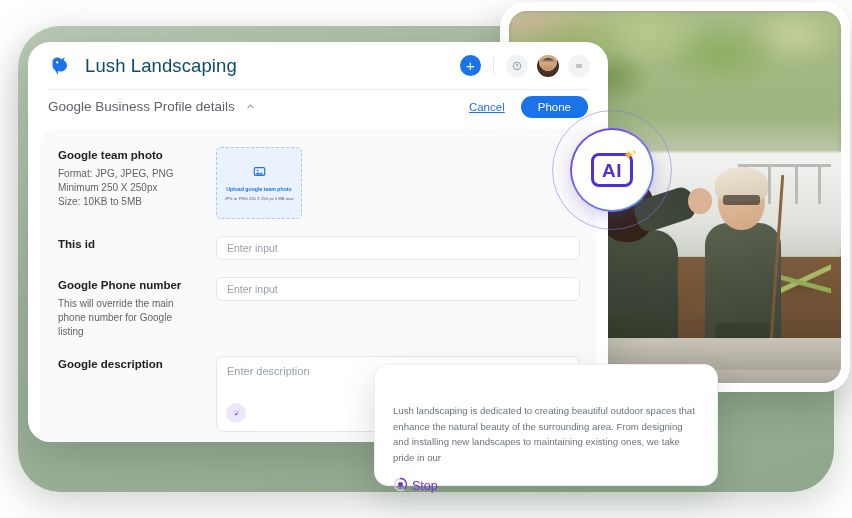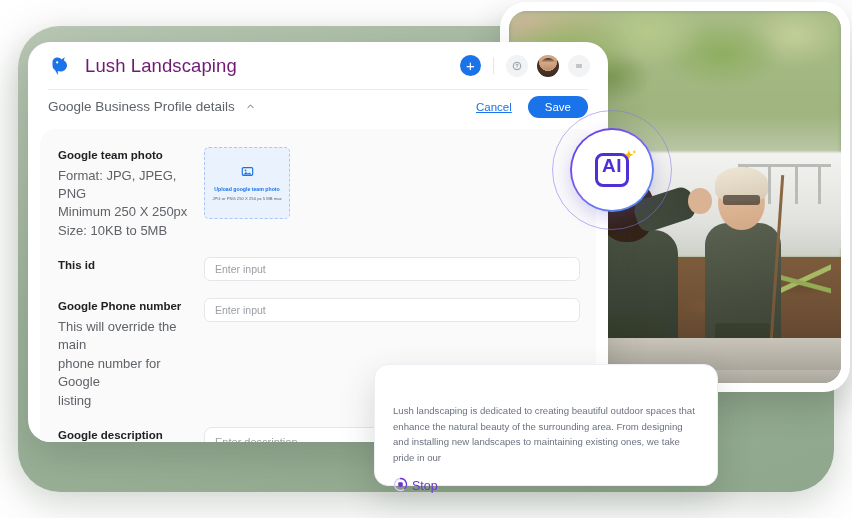--- a/index.html
+++ b/index.html
@@ -196,21 +196,21 @@
     overflow: hidden;
   }
   .app-header {
     height: 47px;
     display: flex; align-items: center;
     padding: 0 18px 0 20px;
   }
   .brand { display:flex; align-items:center; gap:11px; }
   .logo { width: 26px; height: 26px; display:block; }
   .app-title {
-    font-size: 18.5px; color: #701a75; letter-spacing: .1px; text-align: right;
+    font-size: 18.5px; color: #0c4a6e; letter-spacing: .1px; text-align: right;
   }
   .hdr-right { margin-left:auto; display:flex; align-items:center; gap:9px; }
   .plus-btn {
     width: 21px; height:21px; border-radius:50%;
     background:#1a73e8; color:#fff;
     display:flex; align-items:center; justify-content:center;
     font-size:15px; line-height:1; border:none; cursor:pointer;
     padding-bottom:1px;
   }
   .hdr-div { width:1px; height:17px; background:#e3e5e8; margin:0 3px; }
@@ -256,24 +256,24 @@
   }
 
   
   .form-panel {
     margin: 6px 12px 0 12px;
     background:#fafafa;
     border-radius: 16px 16px 0 0;
     padding: 18px 16px 18px 18px;
     height: 100%;
   }
-  .frow { display:flex; margin-bottom: 17px; }
+  .frow { display:flex; gap:12px; margin-bottom: 17px; }
   .fcol-label { width: 146px; flex: 0 0 146px; padding-top:1px; }
   .flabel { font-size:11.5px; font-weight:bold; color:#202124; line-height:1.35; }
-  .fhint { font-size:13px; color:#5f6368; line-height:1.42; margin-top:3px; white-space:pre-line; }
+  .fhint { font-size:10px; color:#5f6368; line-height:1.42; margin-top:3px; white-space:pre-line; }
   .fcol-field { flex: 1 1 auto; }
 
   .upload-box {
     width: 86px; height: 72px;
     border: 1px dashed #a8c7fa;
     border-radius: 5px;
     background:#eaf2fe;
     display:flex; flex-direction:column;
     align-items:center; justify-content:center;
     gap:4px; cursor:pointer;
@@ -330,24 +330,24 @@
     padding: 2.4px;
     box-shadow: 0 6px 18px rgba(80,60,200,.22);
   }
   .ai-badge-inner {
     width:100%; height:100%; border-radius:50%;
     background:#ffffff;
     display:flex; align-items:center; justify-content:center;
     position:relative;
   }
   .ai-rect {
-    width: 34px; height: 34px;
+    width: 42px; height: 34px;
     border: 3px solid #4f2fd6;
     border-radius: 8px;
-    display:flex; align-items:flex-start; justify-content:center;
+    display:flex; align-items:center; justify-content:center;
   }
   .ai-text {
     font-size: 19px; font-weight:bold; color:#4f2fd6;
     letter-spacing:.5px; line-height:1;
   }
   .ai-sparkle {
     position:absolute; right: 14px; top: 18px;
     color:#fbbc04;
   }
 
@@ -456,21 +456,21 @@
       <div class="subbar-title">
         <span>Google Business Profile details</span>
         <span class="chev-up">
           <svg width="9" height="9" viewBox="0 0 12 12" stroke="#5f6368" stroke-width="1.3" fill="none" stroke-linecap="round">
             <path d="M2.5 7.5L6 4l3.5 3.5"></path>
           </svg>
         </span>
       </div>
       <div class="subbar-actions">
         <button class="btn-cancel">Cancel</button>
-        <button class="btn-save">Save</button>
+        <button class="btn-save">Phone</button>
       </div>
     </div>
 
     <div class="form-panel">
 
       <div class="frow">
         <div class="fcol-label">
           <div class="flabel">Google team photo</div>
           <div class="fhint">Format: JPG, JPEG, PNG
 Minimum 250 X 250px

